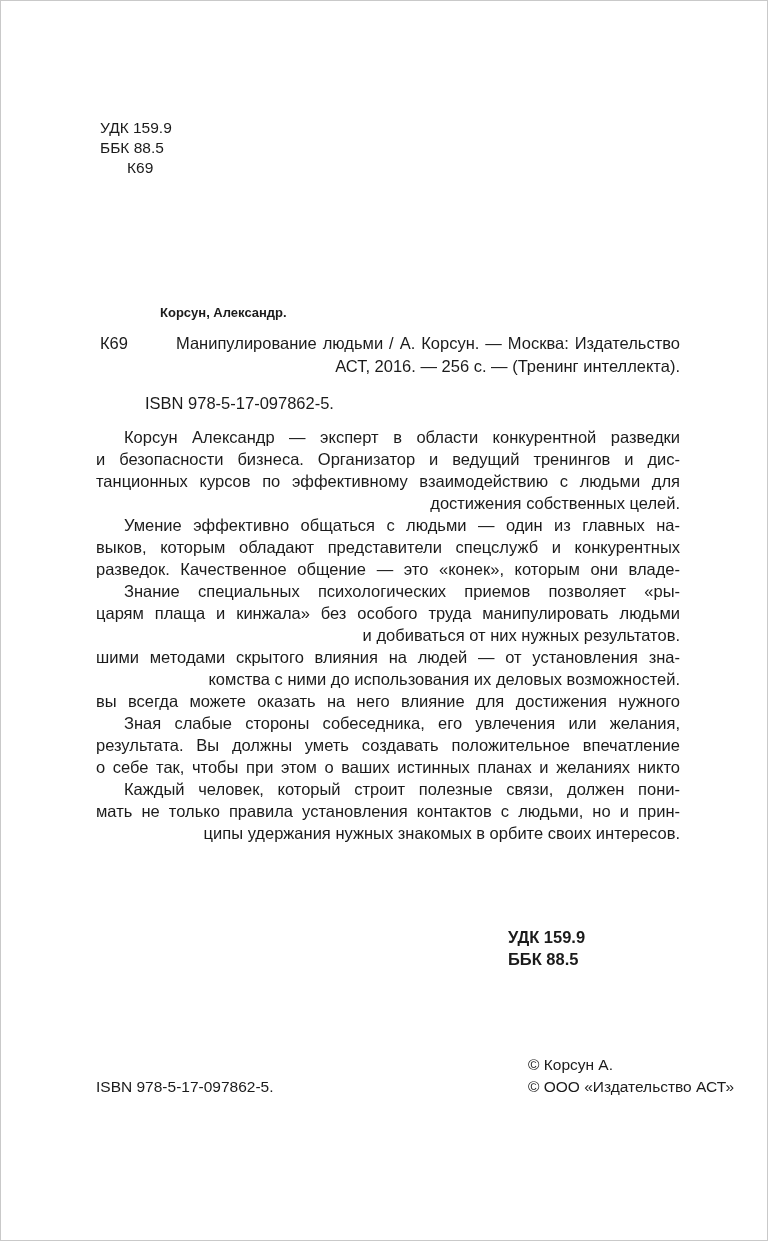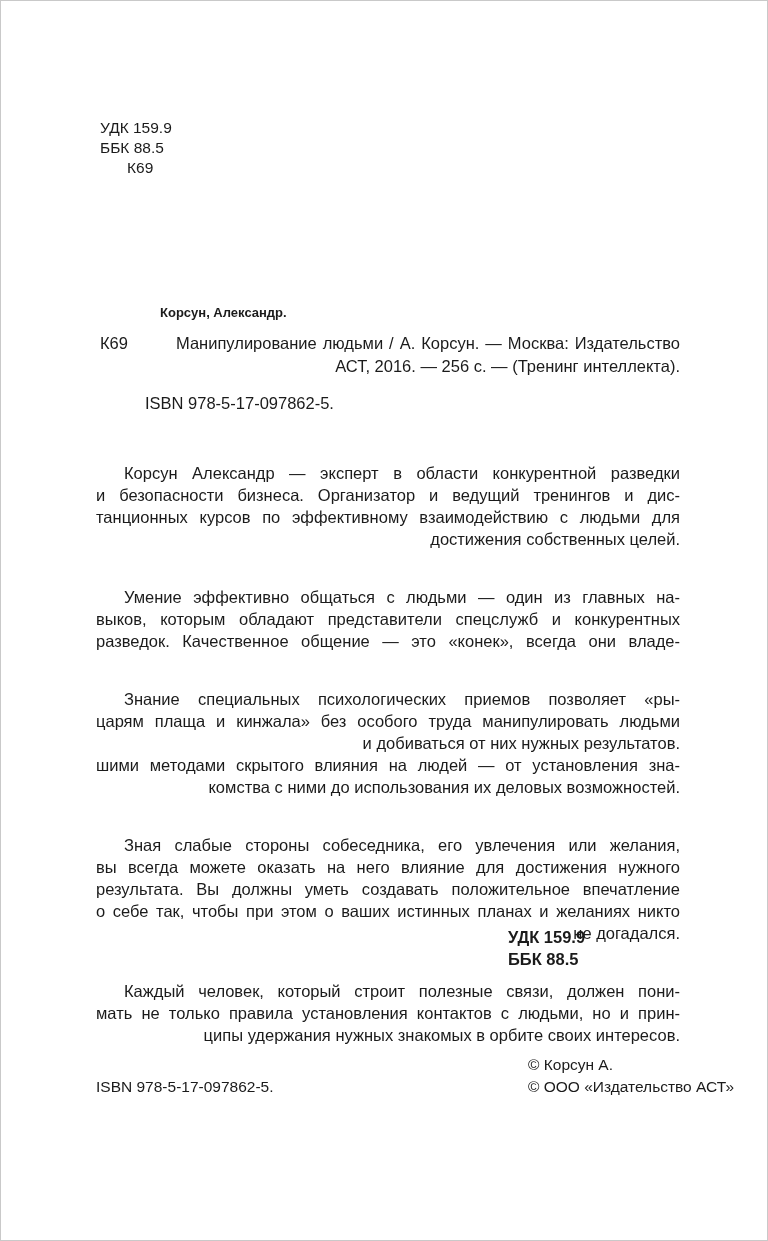--- a/index.html
+++ b/index.html
@@ -62,21 +62,21 @@
   .body-text {
     position: absolute;
     left: 96px;
     top: 426px;
     width: 584px;
     font-size: 16.5px;
     line-height: 22px;
   }
   .line { text-align: right; }
   .line.just { text-align: justify; text-align-last: justify; }
-  .line.first { text-indent: 28px; margin-top: 36px; }
+  .line.first { text-indent: 28px; }
   .bib-first { text-align: justify; text-align-last: justify; text-indent: 31px; }
 
   
   .bottom-codes {
     position: absolute;
     left: 508px;
     top: 926px;
     font-size: 16.5px;
     font-weight: bold;
     line-height: 22px;
@@ -122,37 +122,36 @@
 <div class="body-text">
   <div>
     <div class="line first just">Корсун Александр — эксперт в области конкурентной разведки</div>
     <div class="line just">и безопасности бизнеса. Организатор и ведущий тренингов и дис-</div>
     <div class="line just">танционных курсов по эффективному взаимодействию с людьми для</div>
     <div class="line">достижения собственных целей.</div>
   </div>
   <div>
     <div class="line first just">Умение эффективно общаться с людьми — один из главных на-</div>
     <div class="line just">выков, которым обладают представители спецслужб и конкурентных</div>
-    <div class="line just">разведок. Качественное общение — это «конек», всегда они владе-</div>
+    <div class="line just">разведок. Качественное общение — это «конек», которым они владе-</div>
   </div>
   <div>
     <div class="line first just">Знание специальных психологических приемов позволяет «ры-</div>
     <div class="line just">царям плаща и кинжала» без особого труда манипулировать людьми</div>
     <div class="line">и добиваться от них нужных результатов.</div>
   </div>
   <div>
     <div class="line just">шими методами скрытого влияния на людей — от установления зна-</div>
     <div class="line">комства с ними до использования их деловых возможностей.</div>
   </div>
   <div>
+    <div class="line just">вы всегда можете оказать на него влияние для достижения нужного</div>
     <div class="line first just">Зная слабые стороны собеседника, его увлечения или желания,</div>
-    <div class="line just">вы всегда можете оказать на него влияние для достижения нужного</div>
     <div class="line just">результата. Вы должны уметь создавать положительное впечатление</div>
     <div class="line just">о себе так, чтобы при этом о ваших истинных планах и желаниях никто</div>
-    <div class="line">не догадался.</div>
   </div>
   <div>
     <div class="line first just">Каждый человек, который строит полезные связи, должен пони-</div>
     <div class="line just">мать не только правила установления контактов с людьми, но и прин-</div>
     <div class="line">ципы удержания нужных знакомых в орбите своих интересов.</div>
   </div>
 </div>
 
 <div class="bottom-codes">
   <div>УДК 159.9</div>

